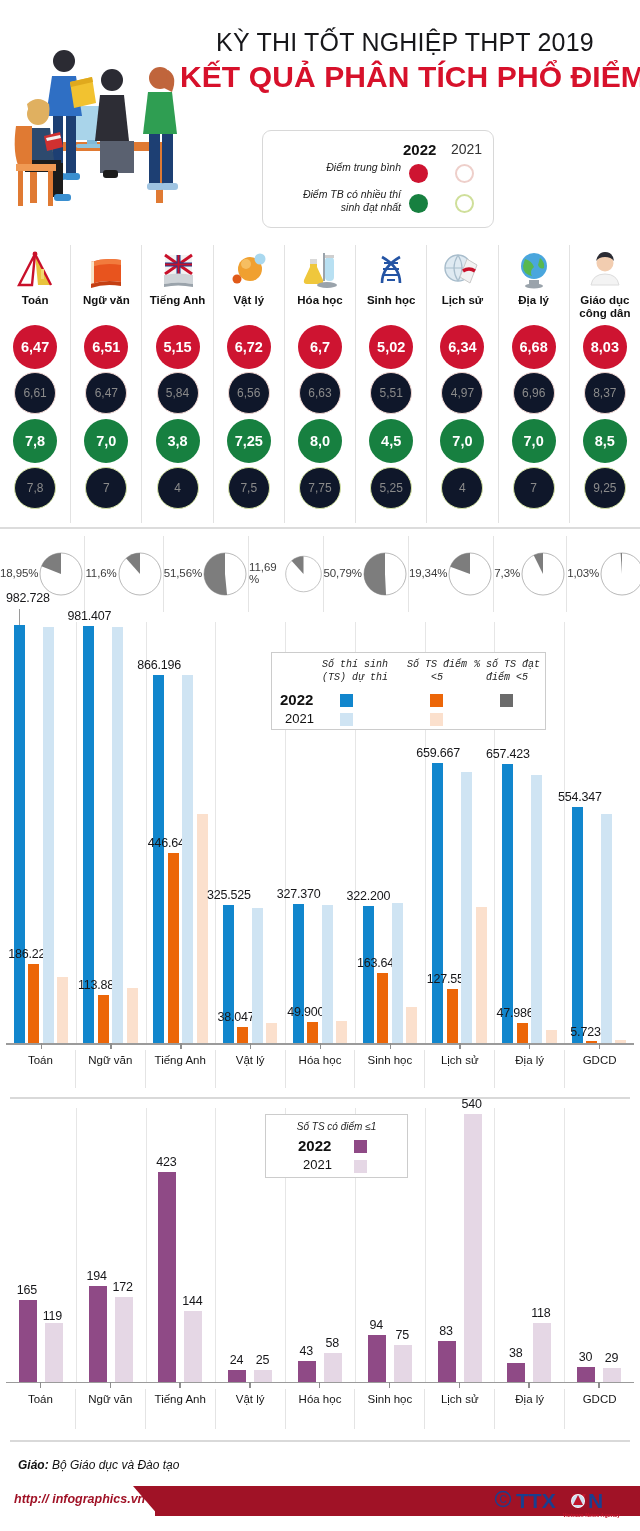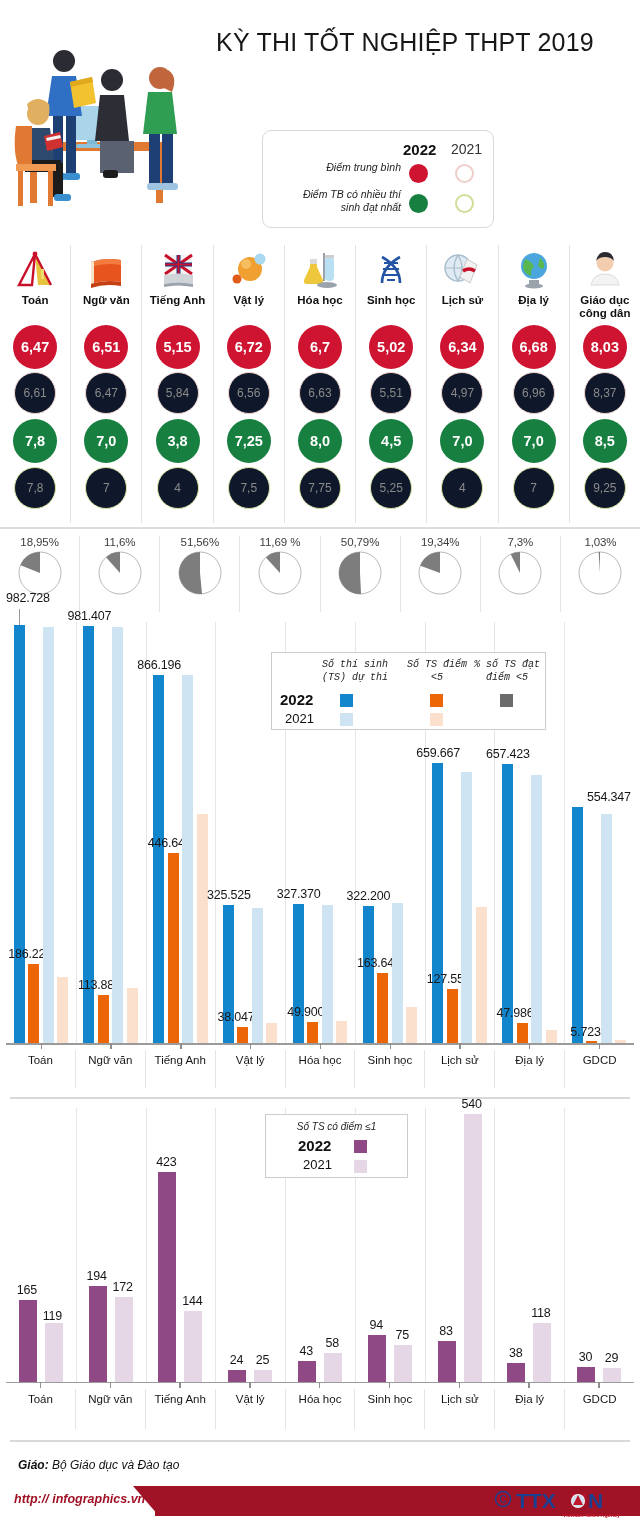--- a/index.html
+++ b/index.html
@@ -84,21 +84,21 @@
     display: flex; align-items: center; justify-content: center;
     font-size: 12px; color: #8a8a8a; background: #0f172a; margin-top: 3px;
     border: 1.6px solid #efd5d0;
   }
   .circ-ring.green { border-color: #d6e4a6; margin-top: 4px; }
 
   
   .pie-divider { position: absolute; left: 0; top: 527px; width: 640px; height: 2px; background: #dcdcdc; }
   .pies { position: absolute; left: 0; top: 536px; width: 640px; height: 76px; display: flex; }
   .pie-cell {
-    flex: 1 1 0; position: relative; display: flex; flex-direction: column;
+    flex: 1 1 0; position: relative; display: flex; 
     align-items: center; border-right: 1px solid #e4e4e4;
   }
   .pie-cell:last-child { border-right: none; }
   .pie-pct { font-size: 11.5px; color: #3d3d3d; margin-bottom: 2px; letter-spacing: -.1px; }
   .pie-svg { width: 46px; height: 46px; }
 
   
   .chart1 { position: absolute; left: 0; top: 618px; width: 640px; height: 470px; }
   .c1-plot { position: absolute; left: 6px; top: 0; width: 628px; height: 425px; }
   .grid-line { position: absolute; top: 4px; width: 1px; height: 421px; background: #e6e6e6; }
@@ -247,20 +247,21 @@
       <rect x="10" y="150" width="5" height="38" fill="#e07a33"></rect>
       <rect x="40" y="150" width="5" height="38" fill="#e07a33"></rect>
       <rect x="8" y="146" width="40" height="7" fill="#f09a54"></rect>
 
       <path d="M36 118 l16 -4 l3 15 l-16 4 z" fill="#d03030"></path>
       <path d="M38 120 l14 -3 l1 3 l-14 3 z" fill="#f2f2f2"></path>
     </svg>
 
     <div class="title-wrap">
       <div class="title-main">KỲ THI TỐT NGHIỆP THPT 2019</div>
+      <div class="title-sub">KẾT QUẢ PHÂN TÍCH PHỔ ĐIỂM</div>
     </div>
 
     <div class="top-legend">
       <div class="tl-years">
         <span class="tl-y2022">2022</span>
         <span class="tl-y2021">2021</span>
       </div>
       <div class="tl-row r2">
         <div class="tl-label">Điểm TB có nhiều thí sinh đạt nhất</div>
         <div class="dot-solid" style="background:#178040"></div>
@@ -512,21 +513,21 @@
         <div class="bar-value" style="left: 420.806px; top: 353.788px;">127.557</div>
         <div class="bar b2021" style="left: 455.306px; width: 11px; height: 270.725px;"></div>
         <div class="bar o2021" style="left: 469.806px; width: 11px; height: 136px;"></div>
         <div class="bar b2022" style="left: 496.083px; width: 11px; height: 279.405px;"></div>
         <div class="bar-value" style="left: 480.083px; top: 128.595px;">657.423</div>
         <div class="bar o2022" style="left: 510.583px; width: 11px; height: 20.3941px;"></div>
         <div class="bar-value" style="left: 490.583px; top: 387.606px;">47.986</div>
         <div class="bar b2021" style="left: 525.083px; width: 11px; height: 267.75px;"></div>
         <div class="bar o2021" style="left: 539.583px; width: 11px; height: 12.75px;"></div>
         <div class="bar b2022" style="left: 565.861px; width: 11px; height: 235.597px;"></div>
-        <div class="bar-value" style="left: 581px; top: 172.403px;">554.347</div>
+        <div class="bar-value" style="left: 552px; top: 172.403px;">554.347</div>
         <div class="bar o2022" style="left: 580.361px; width: 11px; height: 2.43227px;"></div>
         <div class="bar-value" style="left: 564.361px; top: 406.568px;">5.723</div>
         <div class="bar b2021" style="left: 594.861px; width: 11px; height: 229.5px;"></div>
         <div class="bar o2021" style="left: 609.361px; width: 11px; height: 2.55px;"></div>
       </div>
     <div class="axis-line"></div>
     <div class="c1-labels" id="c1-labels">
         <div class="c1-lab">Toán</div>
         <div class="c1-lab">Ngữ văn</div>
         <div class="c1-lab">Tiếng Anh</div>

